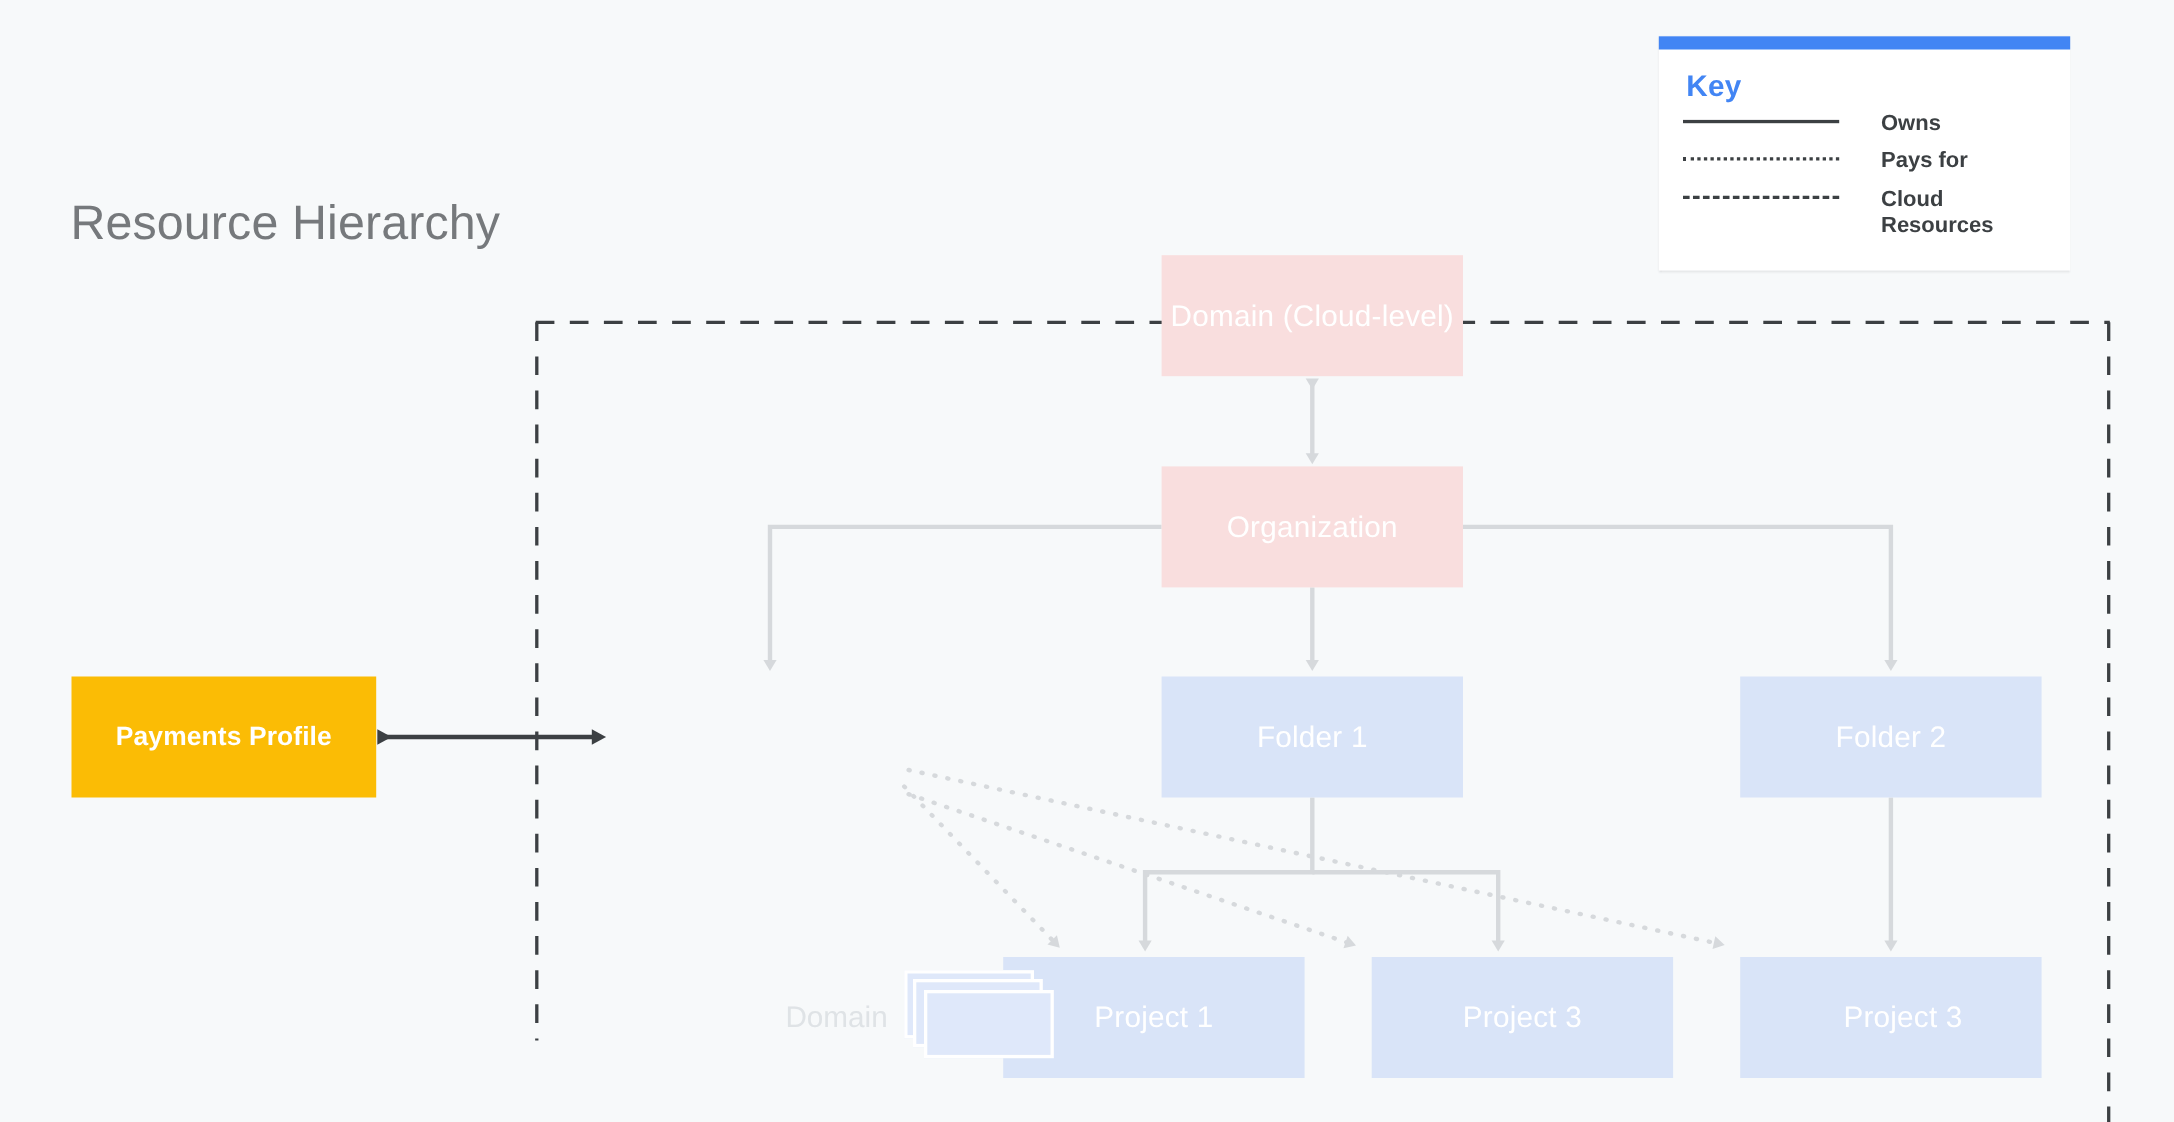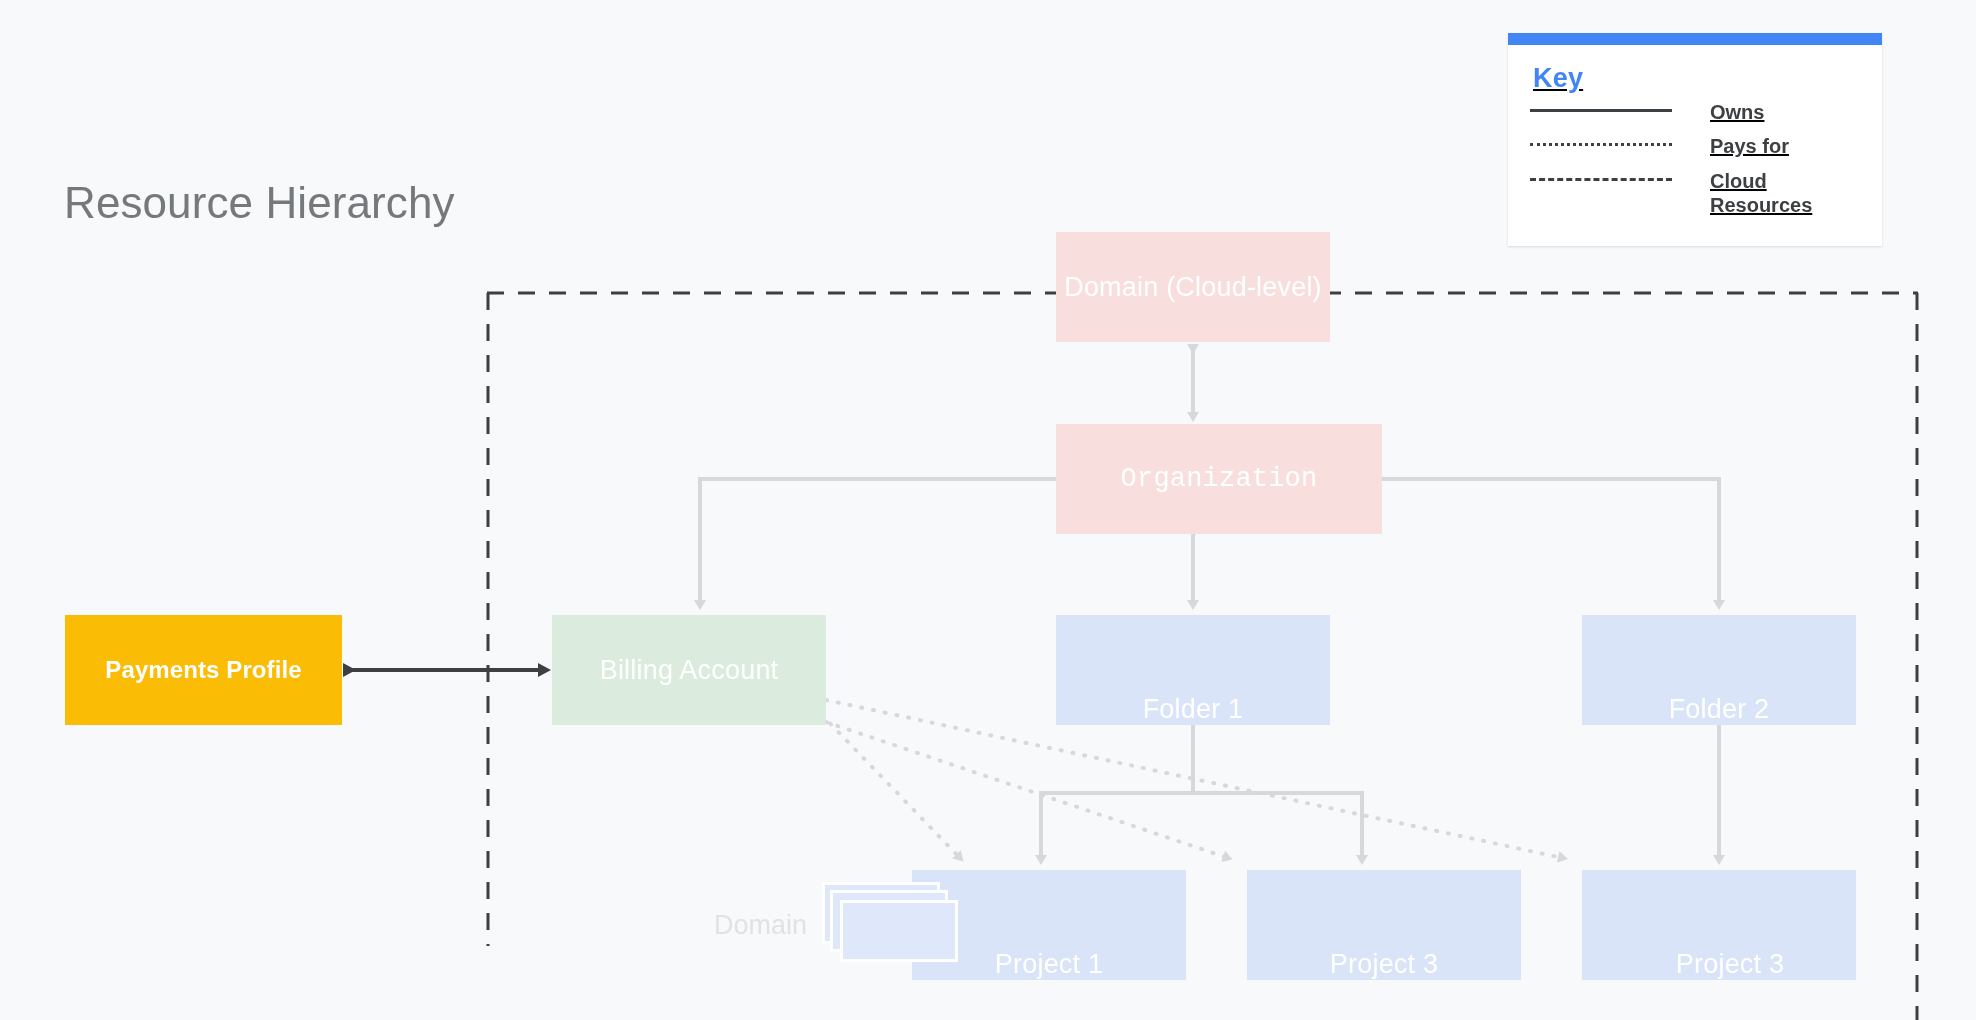--- a/index.html
+++ b/index.html
@@ -32,21 +32,21 @@
     display: flex;
     align-items: center;
     justify-content: center;
     box-sizing: border-box;
     color: #ffffff;
     font-weight: 400;
     letter-spacing: 0.2px;
     white-space: nowrap;
   }
   .node-pink   { background: #f9dede; }
-  .node-blue   { background: #d9e4f8; align-items: flex-end; }
+  .node-blue   { background: #d9e4f8; }
   .node-green  { background: #dbebde; }
   .node-yellow { background: #fbbc05; font-weight: 700; letter-spacing: 0.1px; }
 
   #page-title {
     position: absolute;
     left: 64px;
     top: 178px;
     font-size: 44px;
     color: #76797c;
     font-weight: 400;
@@ -88,21 +88,20 @@
     background: #ffffff;
     box-shadow: 0 1px 2px rgba(60,64,67,0.16);
   }
   #key-accent {
     height: 12px;
     background: #4285f4;
     width: 100%;
   }
   #key-body {
     padding: 14px 22px 18px 22px;
-    text-decoration: underline;
   }
   #key-heading {
     color: #4285f4;
     font-size: 27px;
     font-weight: 700;
     margin: 4px 0 6px 3px;
     letter-spacing: 0.2px;
   }
   .key-row {
     display: flex;
@@ -199,27 +198,24 @@
 
     <g>
       <line x1="350" y1="670" x2="545" y2="670" stroke="#3c4043" stroke-width="4" marker-start="url(#ah-dark)" marker-end="url(#ah-dark)"></line>
     </g>
   </svg>
 
   <div class="node node-pink" style="left:1056px; top:232px; width:274px; height:110px; font-size:27px;">
     <span>Domain (Cloud-level)</span>
   </div>
 
-  <div class="node node-pink" style="left:1056px; top:424px; width:326px; height:110px; font-size:27px;font-family:Liberation Mono, monospace;">
+  <div class="node node-pink" style="left:1056px; top:424px; width:274px; height:110px; font-size:27px;">
     <span>Organization</span>
   </div>
 
-  <div class="node node-green" style="left:552px; top:615px; width:274px; height:110px; font-size:27px;">
-    <span>Billing Account</span>
-  </div>
 
   <div class="node node-yellow" style="left:65px; top:615px; width:277px; height:110px; font-size:24px;justify-content:center;">
     <span>Payments Profile</span>
   </div>
 
   <div class="node node-blue" style="left:1056px; top:615px; width:274px; height:110px; font-size:27px;">
     <span>Folder 1</span>
   </div>
 
   <div class="node node-blue" style="left:1582px; top:615px; width:274px; height:110px; font-size:27px;">

